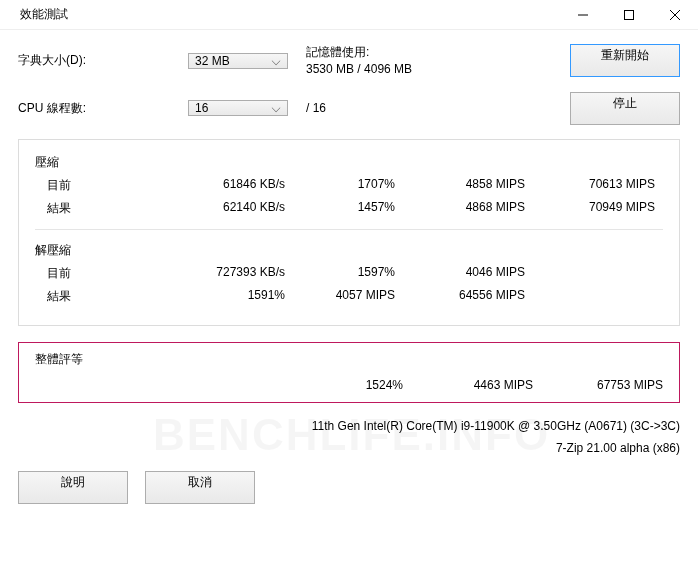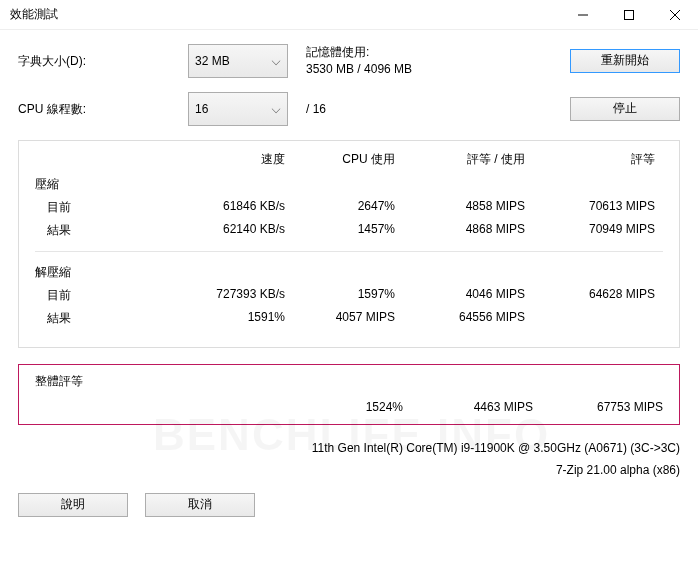--- a/index.html
+++ b/index.html
@@ -11,51 +11,51 @@
     width: 698px;
     height: 561px;
     overflow: hidden;
     position: relative;
   }
   
   .titlebar {
     height: 30px;
     display: flex;
     align-items: center;
-    padding-left: 10px;
+    padding-left: 20px;
     border-bottom: 1px solid #eee;
   }
   .titlebar .title { flex: 1; font-size: 12px; }
   .winbtn {
     width: 46px; height: 30px;
     display: flex; align-items: center; justify-content: center;
     color: #111;
   }
   .winbtn svg { display: block; }
   
   .content { padding: 14px 18px 10px 18px; }
   .toprow {
     display: flex;
     align-items: center;
     margin-bottom: 14px;
   }
   .toprow .label { width: 170px; }
   .toprow .select {
-    width: 100px; height: 34px;
+    width: 100px; height: 16px;
     border: 1px solid #adadad;
     background: linear-gradient(#f6f6f6,#e9e9e9);
     display: flex; align-items: center; justify-content: space-between;
     padding: 0 4px 0 6px;
     font-size: 12px;
   }
   .toprow .select .chev { width: 14px; text-align: center; color: #555; }
   .toprow .mid { width: 120px; padding-left: 18px; }
   .toprow .mem { flex: 1; padding-left: 18px; line-height: 1.4; }
   .toprow .btn, .bottom .btn {
-    width: 110px; height: 24px;
+    width: 110px; height: 33px;
     border: 1px solid #adadad;
     background: linear-gradient(#f6f6f6,#e9e9e9);
     text-align: center;
     line-height: 20px;
     font-size: 12px;
   }
   .toprow .btn.primary { border-color:#3399ff;}
   
   .panel {
     border: 1px solid #dcdcdc;
@@ -165,53 +165,45 @@
     <div class="select">
       <span>16</span>
       <span class="chev">⌵</span>
     </div>
     <div class="mid">/ 16</div>
     <div style="flex:1"></div>
     <div class="btn">停止</div>
   </div>
 
   <div class="panel">
-    <div class="hdr">
-      <div></div>
-      <div>速度</div>
-      <div>CPU 使用</div>
-      <div>評等 / 使用</div>
-      <div>評等</div>
-    </div>
 
     <div class="sect-label">壓縮</div>
     <div class="row">
       <div>目前</div>
       <div>61846 KB/s</div>
-      <div>2647%</div>
+      <div>1707%</div>
       <div>4858 MIPS</div>
       <div>70613 MIPS</div>
     </div>
     <div class="row">
       <div>結果</div>
       <div>62140 KB/s</div>
       <div>1457%</div>
       <div>4868 MIPS</div>
       <div>70949 MIPS</div>
     </div>
 
     <div class="divider"></div>
 
     <div class="sect-label">解壓縮</div>
     <div class="row">
       <div>目前</div>
       <div>727393 KB/s</div>
       <div>1597%</div>
       <div>4046 MIPS</div>
-      <div>64628 MIPS</div>
     </div>
     <div class="row">
       <div>結果</div>
       <div>1591%</div>
       <div>4057 MIPS</div>
       <div>64556 MIPS</div>
     </div>
   </div>
 
   <div class="summary">

